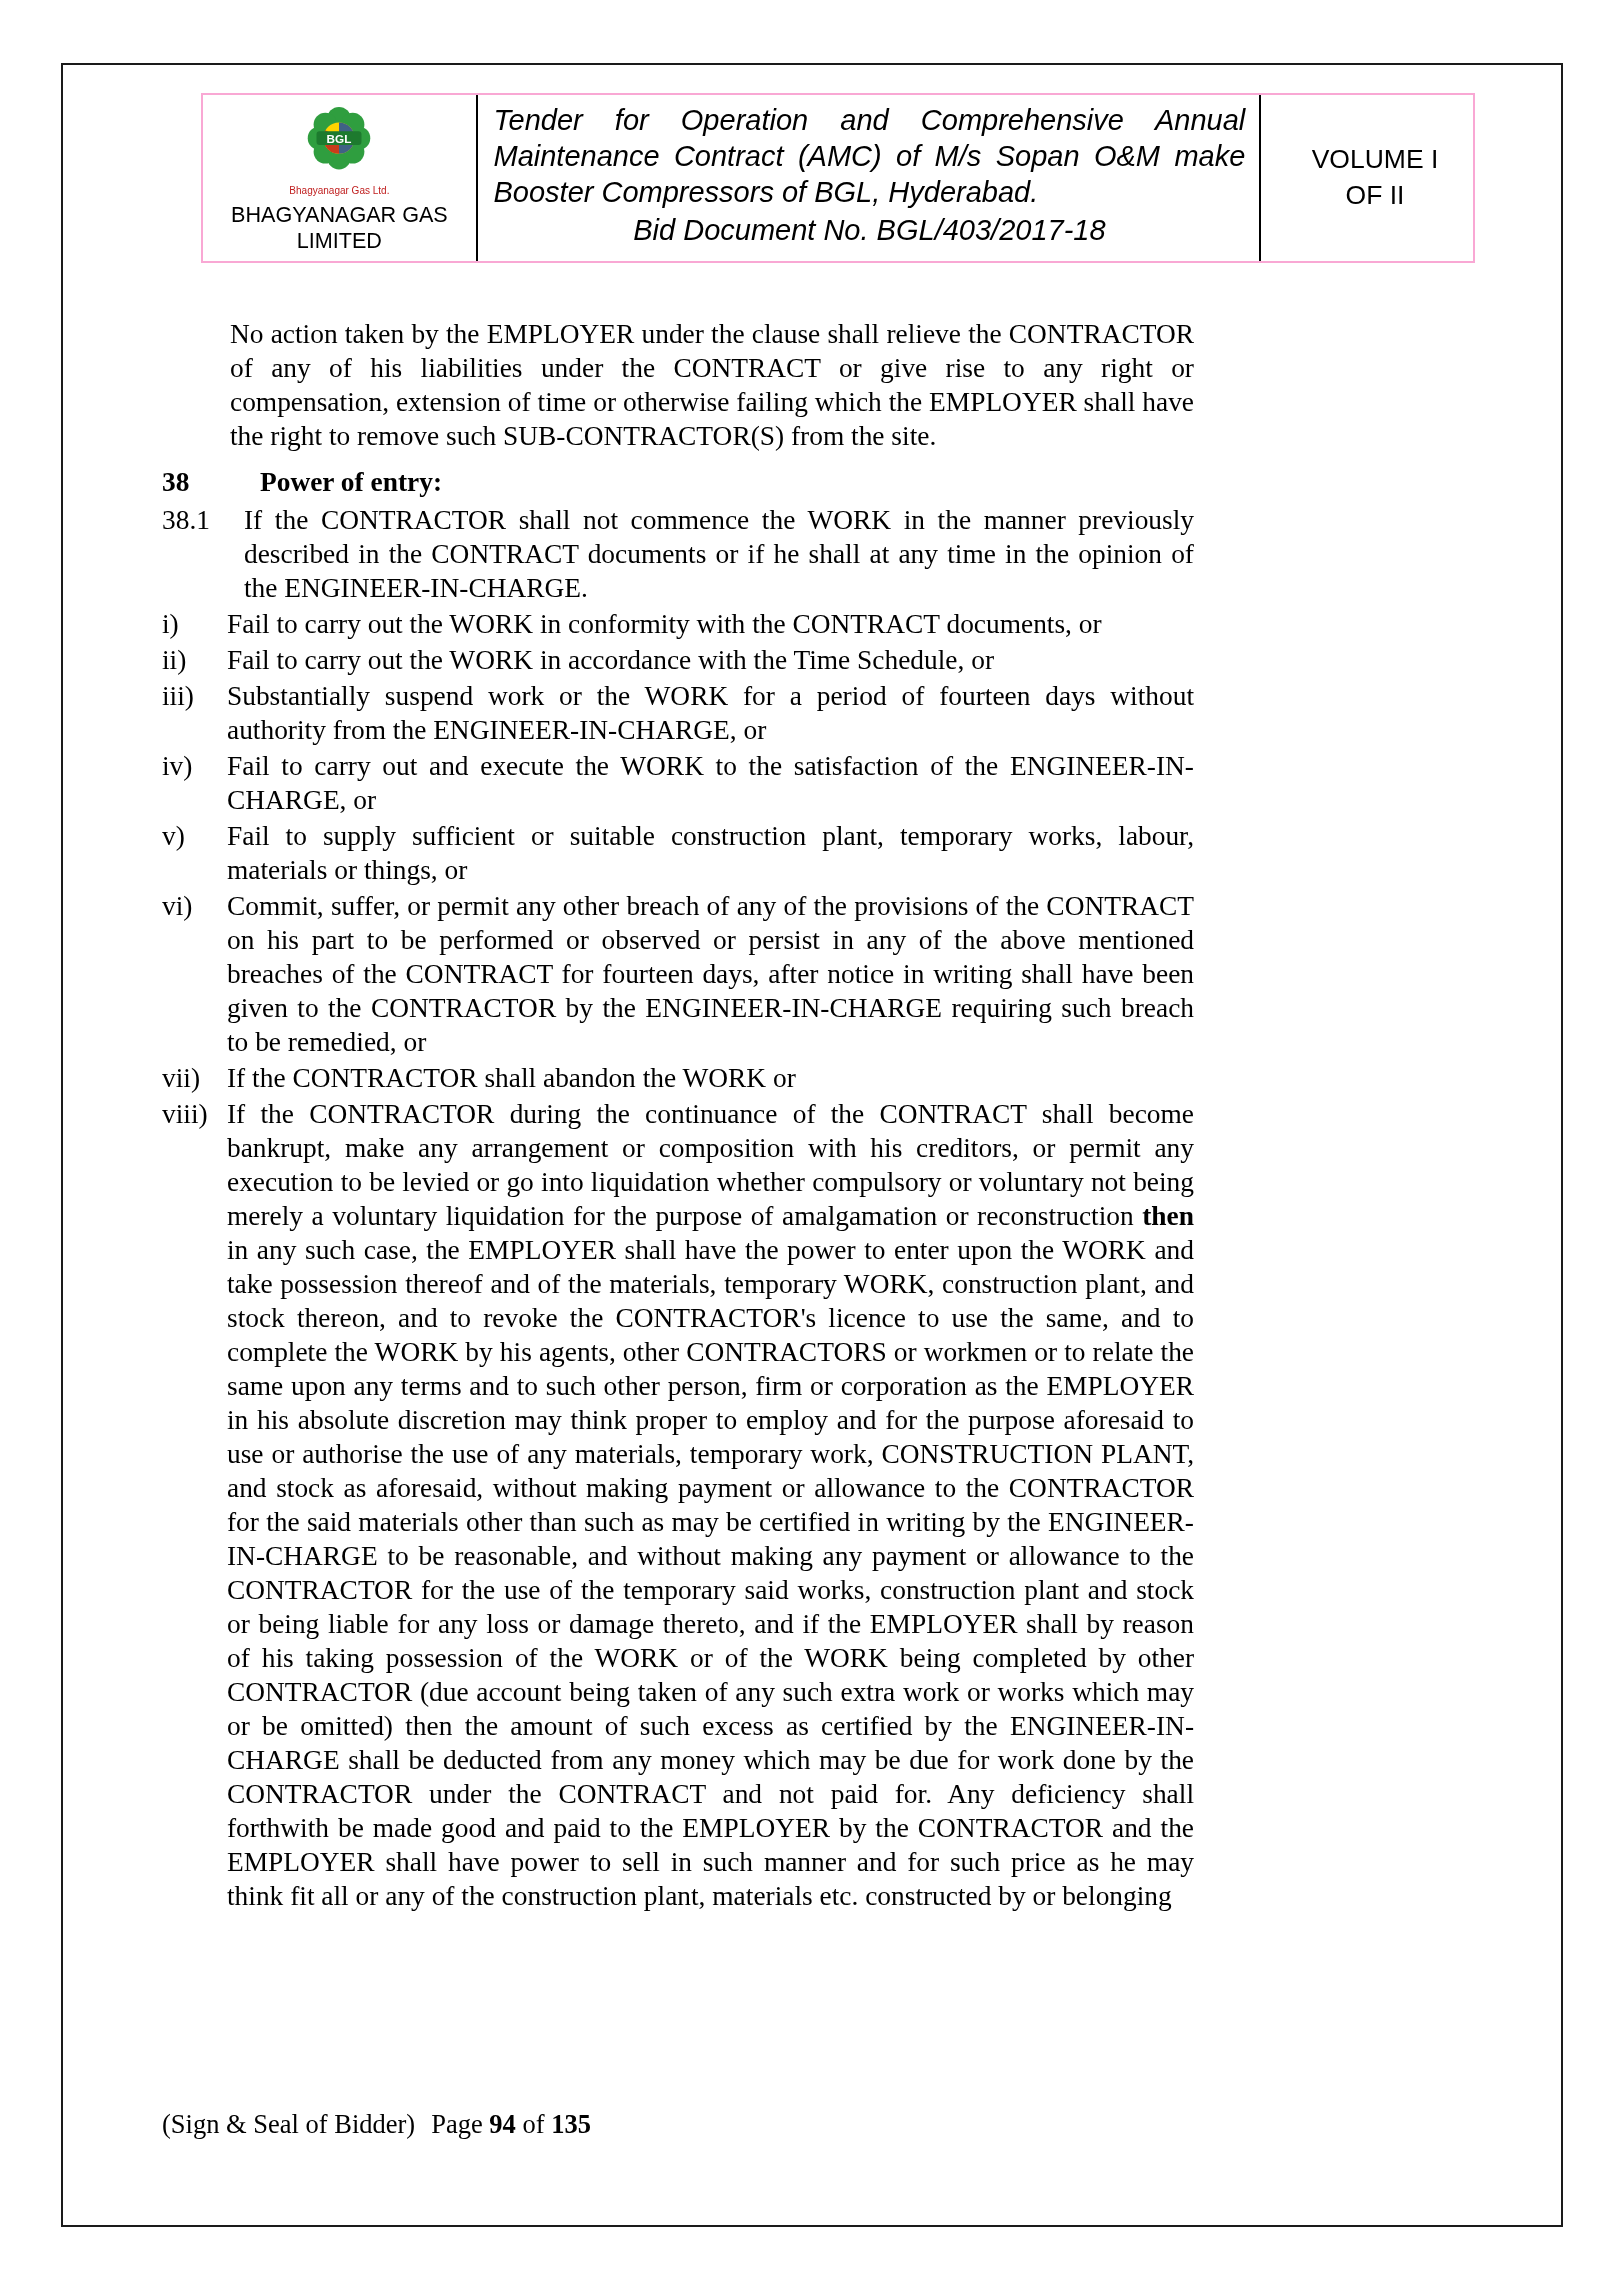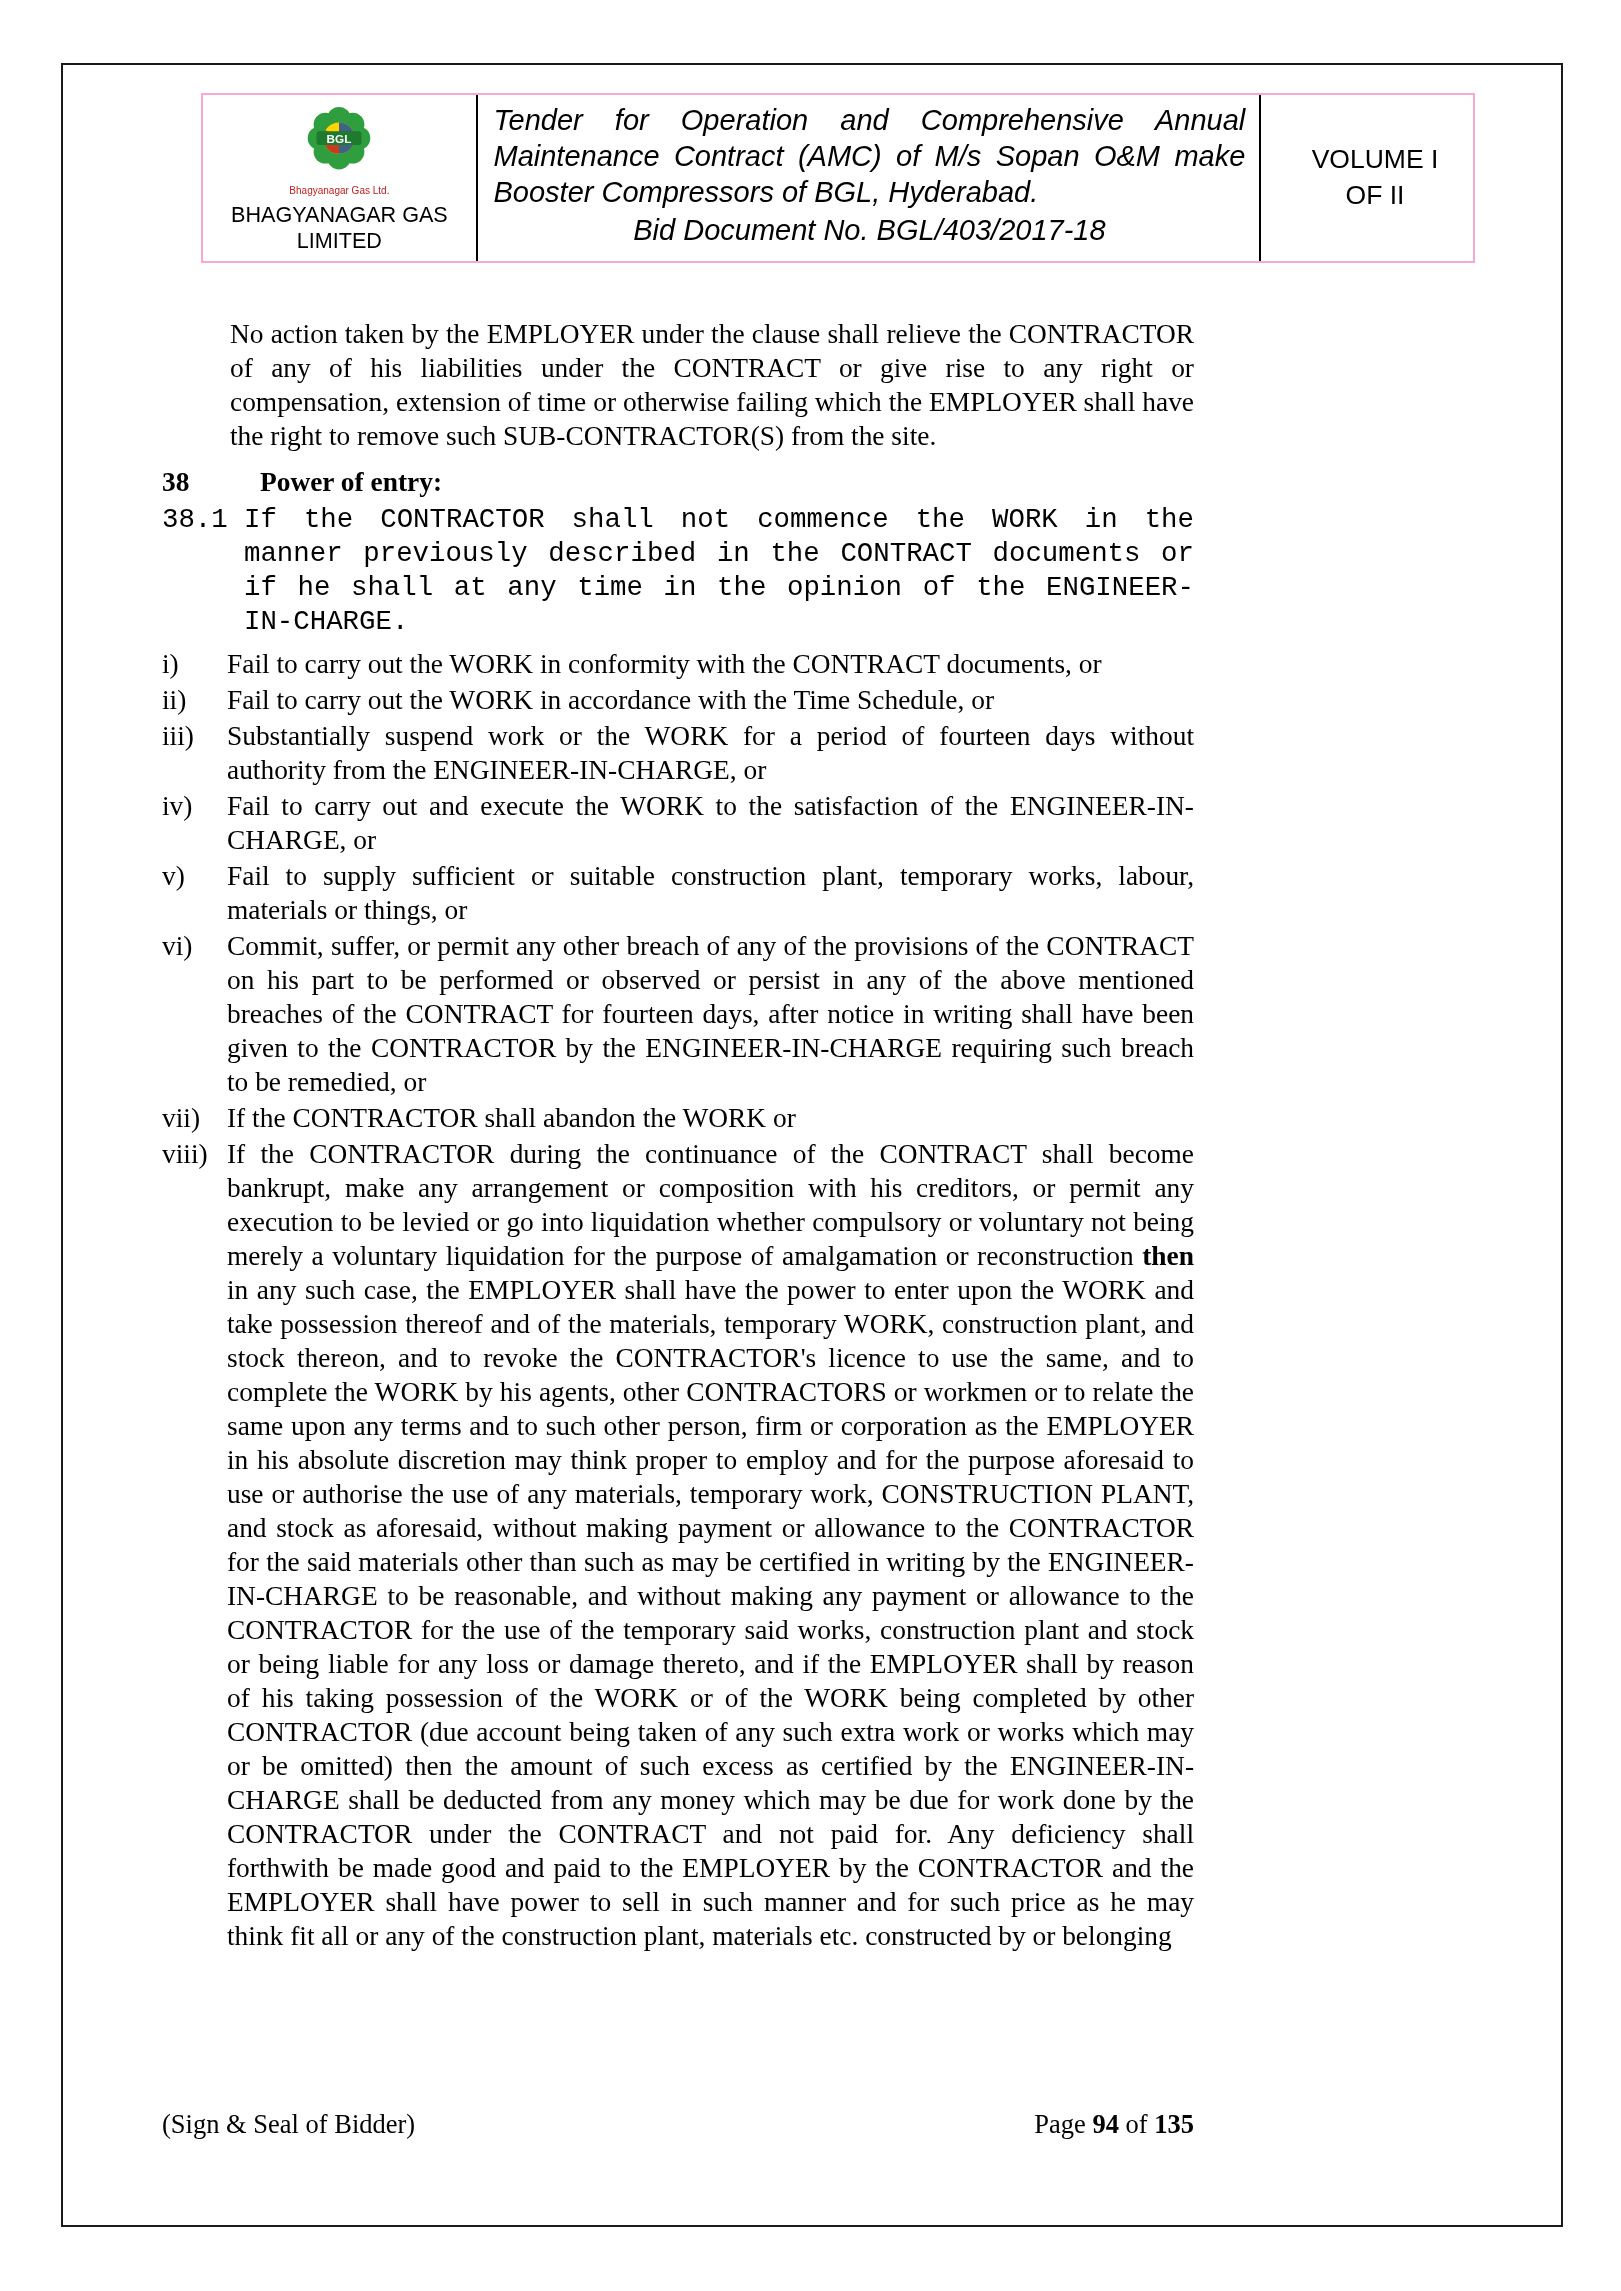--- a/index.html
+++ b/index.html
@@ -18,31 +18,31 @@
   .title-main{text-align:justify;}
   .title-bid{text-align:center;margin-top:2px;}
   .cell-volume{width:196px;display:flex;flex-direction:column;align-items:center;justify-content:center;
                font-family:"Liberation Sans",sans-serif;font-size:26.5px;line-height:1.35;text-align:center;padding-left:16px;}
 
   
   .content{position:absolute;left:162px;top:290px;width:1032px;font-size:27.4px;line-height:34px;}
   .intro{margin-left:68px;text-align:justify;margin-bottom:11.8px;}
   .section-heading{display:flex;font-weight:bold;margin:2px 0 3.9px 0;}
   .section-number{width:98px;flex-shrink:0;}
-  .clause-row{display:flex;margin-bottom:8px;font-family:Liberation Mono, monospace;}
+  .clause-row{display:flex;margin-bottom:2px;}
   .clause-marker{width:82px;flex-shrink:0;}
   .clause-text{flex:1;text-align:justify;}
   .list-item{display:flex;margin-bottom:2px;}
   .li-marker{width:65px;flex-shrink:0;}
   .li-text{flex:1;text-align:justify;}
   .bold-inline{font-weight:bold;}
 
   
-  .footer{position:absolute;left:162px;top:2109px;width:1032px;display:flex;justify-content:space-between;
-          font-size:26.5px;}
+  .footer{position:absolute;left:162px;top:2109px;width:1032px;display:flex;
+          font-size:26.5px;gap:16px;}
   .footer b{font-weight:bold;}
 </style>
 </head>
 <body>
 
 <div class="page">
   <div class="page-border"></div>
 
   <div class="header-table">
     <div class="cell cell-logo">

